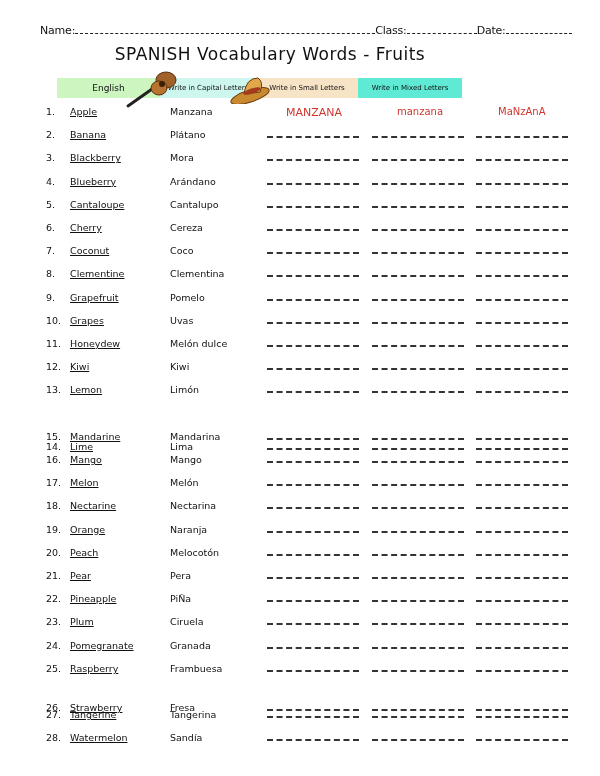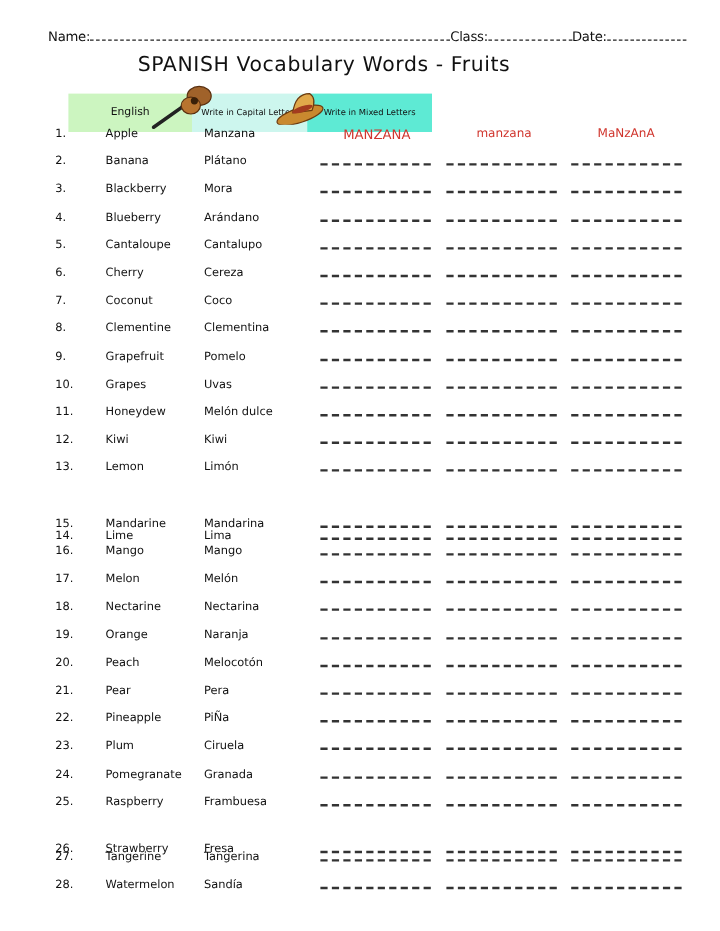--- a/index.html
+++ b/index.html
@@ -2,33 +2,33 @@
 <html><head>
   <meta charset="utf-8">
   <style>
     html, body { margin: 0; padding: 0; background: #ffffff; }
     body { width: 600px; height: 776px; position: relative; overflow: hidden; font-family: "DejaVu Sans", sans-serif; color: #111; }
     .name-line { position: absolute; top: 24px; left: 40px; width: 530px; font-size: 11px; white-space: nowrap; letter-spacing: -0.2px; }
     .name-line .lbl { font-weight: normal; }
     .name-line .blank { display: inline-block; border-bottom: 1px dashed #222; height: 9px; vertical-align: baseline; }
     .title { position: absolute; top: 44px; left: 0; width: 540px; text-align: center; font-size: 17px; letter-spacing: 0.5px; }
     .header-bar { position: absolute; top: 78px; left: 57px; width: 513px; height: 20px; display: flex; }
-    .hcell { height: 32px; display: flex; align-items: center; justify-content: center; font-size: 7px; white-space: nowrap; }
+    .hcell { height: 20px; display: flex; align-items: center; justify-content: center; font-size: 7px; white-space: nowrap; }
     .hcell.big { font-size: 9px; }
     .h-english { width: 103px; background: #ccf5c0; }
     .h-spanish { width: 108px; background: #ead9f7; }
     .h-capital { width: 96px; background: #cdf6ee; }
     .h-small { width: 102px; background: #f7e3c6; }
     .h-mixed { width: 104px; background: #5eead4; }
     .guitar { position: absolute; top: 68px; left: 122px; width: 60px; height: 42px; }
     .sombrero { position: absolute; top: 72px; left: 228px; width: 46px; height: 32px; }
     .rows { position: absolute; top: 104px; left: 0; width: 600px; }
     .row { position: absolute; left: 0; width: 600px; height: 20px; font-size: 9.5px; }
     .row .num { position: absolute; left: 46px; }
-    .row .en { position: absolute; left: 88px; }
+    .row .en { position: absolute; left: 70px; text-decoration: underline; }
     .row .es { position: absolute; left: 170px; }
     .row .ex { position: absolute; color: #d0352d; font-size: 10px; }
     .row .ex.cap { left: 286px; font-size: 11px; }
     .row .ex.sml { left: 397px; }
     .row .ex.mix { left: 498px; }
     .row .line { position: absolute; top: 7px; width: 92px; border-bottom: 2px dashed #333; height: 0; }
     .row .l1 { left: 267px; }
     .row .l2 { left: 372px; }
     .row .l3 { left: 476px; }
   </style>
@@ -37,20 +37,21 @@
 
 <div class="name-line">
   <span class="lbl">Name:</span><span class="blank" style="width:300px"></span><span class="lbl">Class:</span><span class="blank" style="width:70px"></span><span class="lbl">Date:</span><span class="blank" style="width:66px"></span>
 </div>
 
 <div class="title">SPANISH Vocabulary Words - Fruits</div>
 
 <div class="header-bar">
   <div class="hcell big h-english">English</div>
   <div class="hcell h-capital">Write in Capital Letters</div>
+  <div class="hcell h-small">Write in Small Letters</div>
   <div class="hcell h-mixed">Write in Mixed Letters</div>
 </div>
 
 <svg class="guitar" viewBox="0 0 60 42">
   <line x1="6" y1="38" x2="40" y2="14" stroke="#222" stroke-width="3" stroke-linecap="round"></line>
   <ellipse cx="44" cy="12" rx="10" ry="8" fill="#a0622a" stroke="#5a3010" stroke-width="1"></ellipse>
   <ellipse cx="37" cy="20" rx="8" ry="7" fill="#b8742f" stroke="#5a3010" stroke-width="1"></ellipse>
   <circle cx="40" cy="16" r="3" fill="#3a2008"></circle>
 </svg>
 

